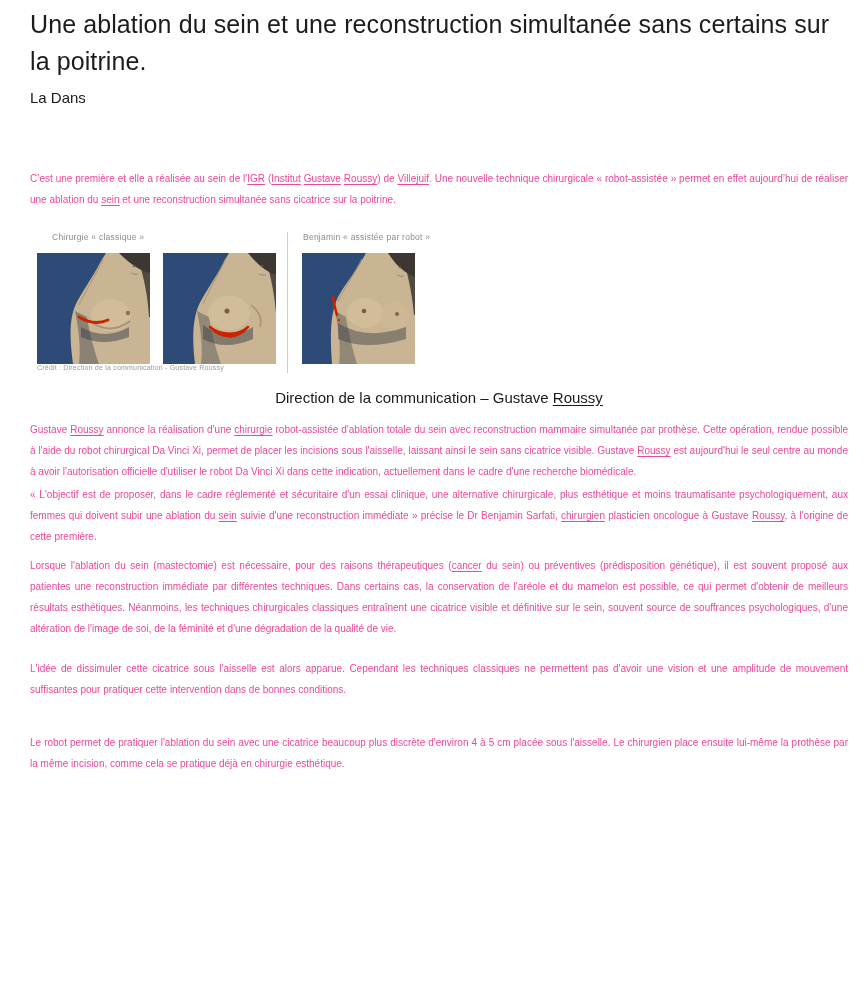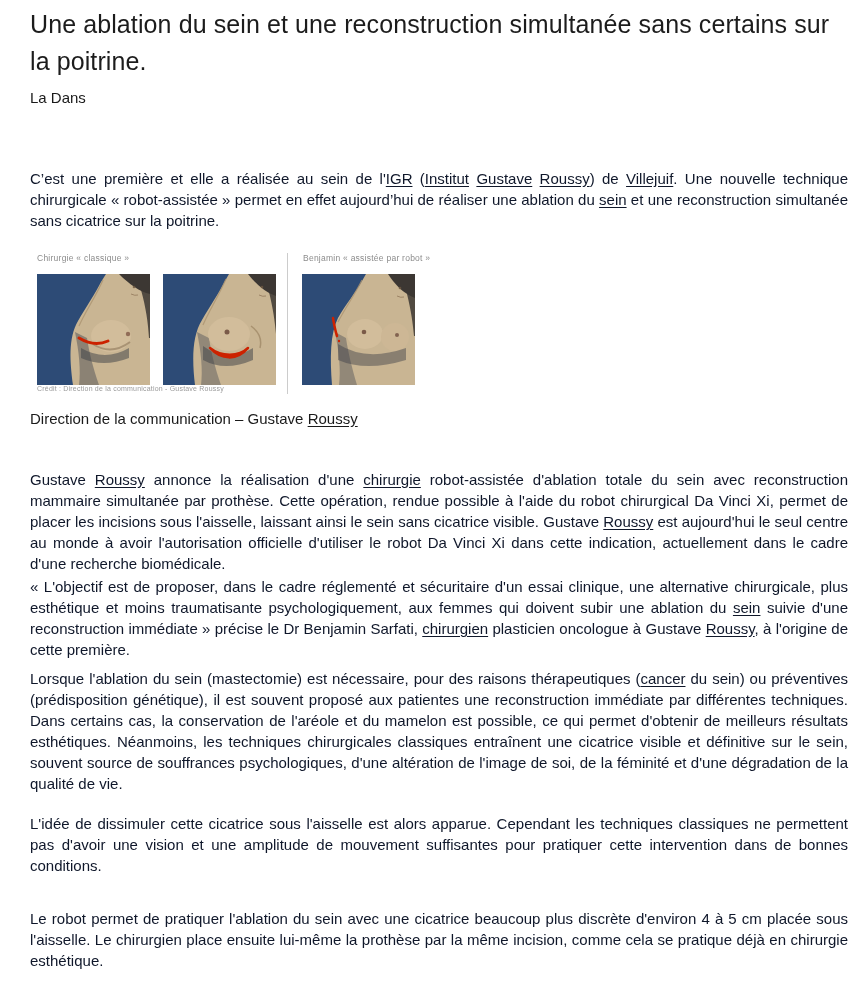--- a/index.html
+++ b/index.html
@@ -11,51 +11,51 @@
   }
   .content { padding: 6px 20px 0 30px; }
 
   h1.title {
     margin: 0; font-size: 25px; font-weight: 400;
     line-height: 37px; color: #1c1c1c; letter-spacing: 0.1px;
   }
   .byline { margin-top: 10px; font-size: 15px; line-height: 16px; }
 
   p.body {
-    margin: 22px 0 0 0; font-size: 15px; line-height: 21px;
-    text-align: justify; color: #0f172a;
+    margin: 22px 0 0 0; font-size: 10px; line-height: 21px;
+    text-align: justify; color: #ec4899;
   }
   p.p1 { margin-top: 62px; }
-  p.p2 { margin-top: 41px; }
+  p.p2 { margin-top: 12px; }
   p.p3 { margin-top: 2px; }
   p.heading-line { margin-top: 21px; margin-bottom: 0; text-align: left; }
   p.no-top { margin-top: 8px; }
   p.p5 { margin-top: 19px; }
   p.p6 { margin-top: 32px; }
 
   a.link { color: inherit; text-decoration: underline; text-underline-offset: 2px; cursor: pointer; }
 
   .figure { position: relative; margin-top: 22px; width: 392px; height: 141px; }
   .fig-label {
     position: absolute; top: 0; font-size: 8.5px; line-height: 11px;
     color: #8c8c8c; letter-spacing: 0.25px; white-space: nowrap;
   }
-  .label-left { left: 7px; }
+  .label-left { left: 22px; }
   .label-right { left: 273px; }
   .fig-divider { position: absolute; left: 257px; top: 0; width: 1px; height: 141px; background: #cccccc; }
   .photo { position: absolute; top: 21px; width: 113px; height: 111px; display: block; }
   .photo1 { left: 7px; }
   .photo2 { left: 133px; }
   .photo3 { left: 272px; }
   .fig-credit {
     position: absolute; left: 7px; top: 131px;
     font-size: 7px; line-height: 9px; color: #9a9a9a; letter-spacing: 0.2px; white-space: nowrap;
   }
 
-  p.caption { margin: 16px 0 0 0; font-size: 15px; line-height: 18px; text-align: left; }
+  p.caption { margin: 16px 0 0 0; font-size: 15px; line-height: 18px; text-align: center; }
 </style>
 </head>
 <body>
 
 <div class="content">
 
   <h1 class="title">Une ablation du sein et une reconstruction simultanée sans certains sur la poitrine.</h1>
 
   <div class="byline">La Dans</div>
 

